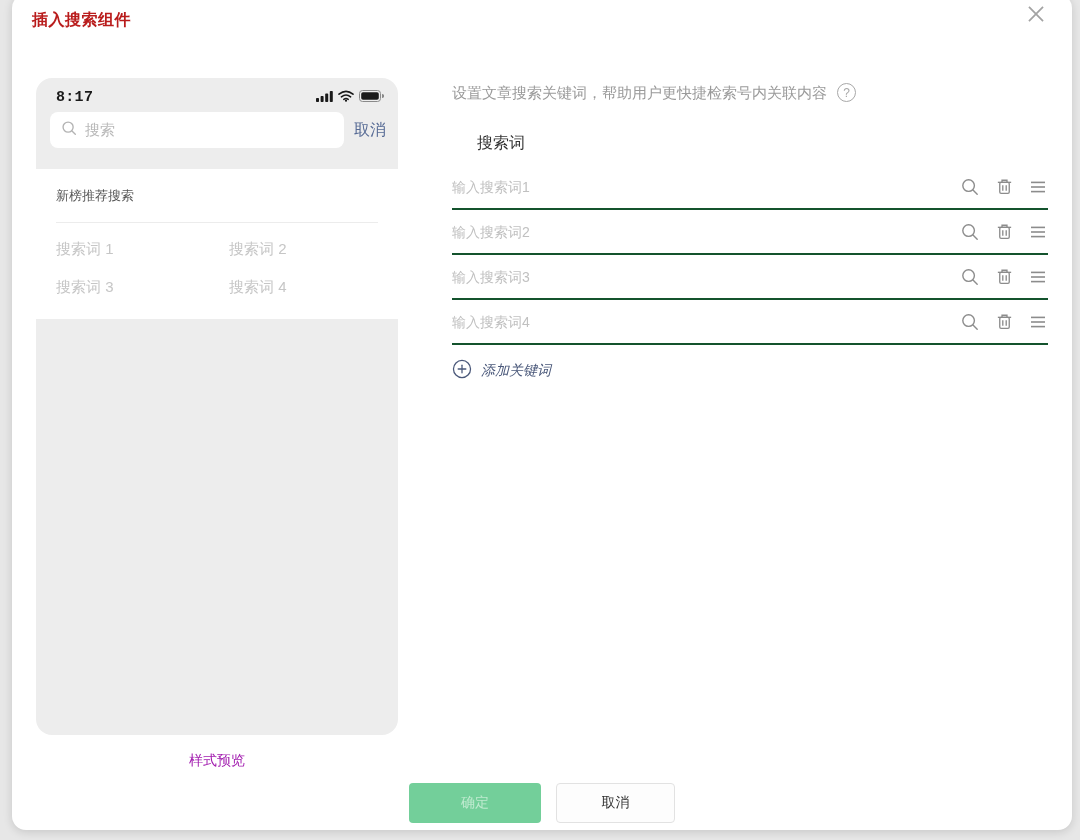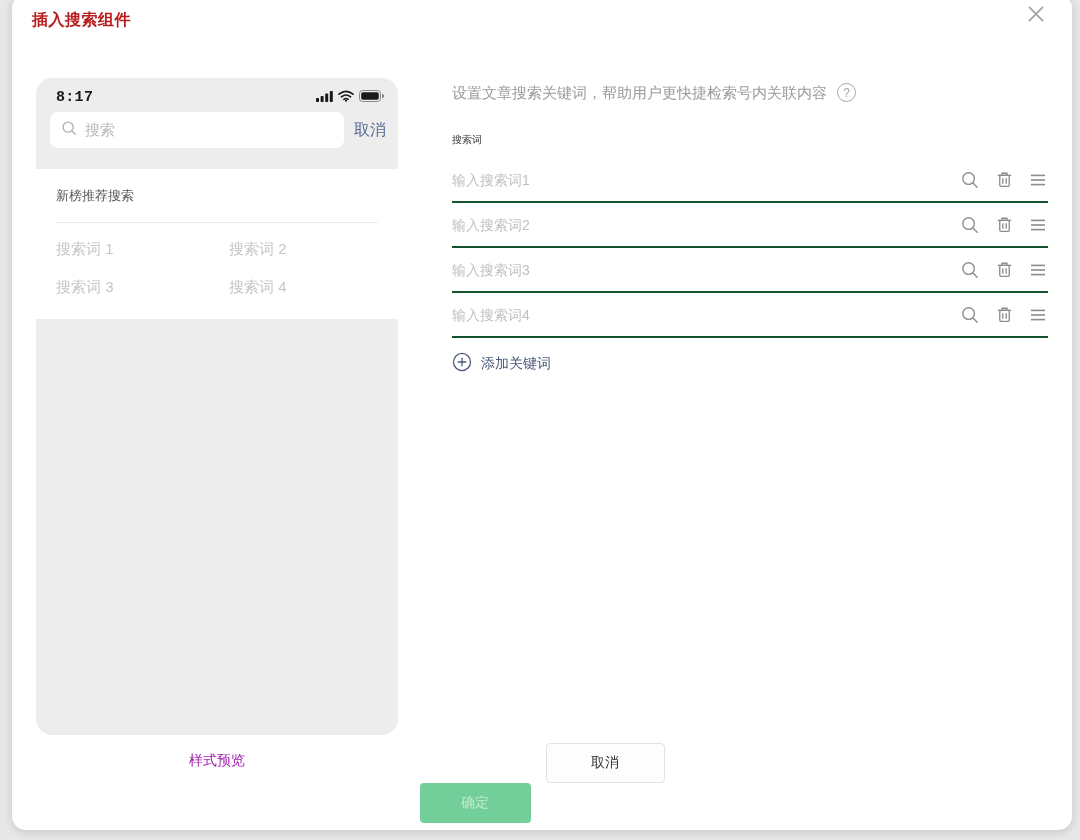--- a/index.html
+++ b/index.html
@@ -40,43 +40,43 @@
   .preview-caption { position:absolute; left:24px; top:758px; width:362px;
                      text-align:center; font-size:14px; color:#a21caf; }
 
   
   .panel { position:absolute; left:440px; top:88px; width:596px; }
   .desc-row { display:flex; align-items:center; gap:10px; }
   .desc-text { font-size:15px; color:#9a9a9a; line-height:21px; }
   .help-icon { width:19px; height:19px; border:1.2px solid #a8a8a8; border-radius:50%;
                display:flex; align-items:center; justify-content:center;
                font-size:12px; color:#a8a8a8; flex:none; cursor:pointer; }
-  .section-title { margin-top:30px; font-size:10px; font-weight:500; color:#333; }
+  .section-title { margin-top:30px; font-size:16px; font-weight:500; color:#333;margin-left:25px; }
 
   .keyword-rows { margin-top:11px; }
   .keyword-row { height:45px; display:flex; align-items:center;
                  border-bottom:2px solid #14532d; }
   .keyword-input { flex:1; border:none; outline:none; background:transparent;
                    font-size:14px; color:#333; font-family:inherit; }
   .keyword-input::placeholder { color:#c0c0c0; }
   .row-icons { display:flex; align-items:center; gap:14px; margin-left:12px; }
   .row-icon { width:20px; height:20px; display:flex; align-items:center;
               justify-content:center; cursor:pointer; }
 
   .add-row { display:inline-flex; align-items:center; gap:9px; margin-top:14px;
              cursor:pointer; }
-  .add-label { font-size:14px; color:#4a587a; }
+  .add-label { font-size:14px; color:#4a587a;font-style:italic; }
 
   
   .footer { position:absolute; left:0; right:0; bottom:7px; display:flex;
             justify-content:center; gap:15px; }
   .btn { height:40px; font-size:14px; border-radius:4px; display:flex;
          align-items:center; justify-content:center; cursor:pointer;
          font-family:inherit; }
-  .btn-confirm { width:111px; background:#73cf9a; color:#bfeacf; border:none;margin-top:40px; }
+  .btn-confirm { width:132px; background:#73cf9a; color:#bfeacf; border:none; }
   .btn-cancel  { width:119px; background:#fdfdfd; border:1px solid #e2e2e2; color:#333; }
 </style>
 </head>
 <body>
 
 <div class="canvas">
   <div class="dialog">
 
     <div class="dialog-title">插入搜索组件</div>
 

